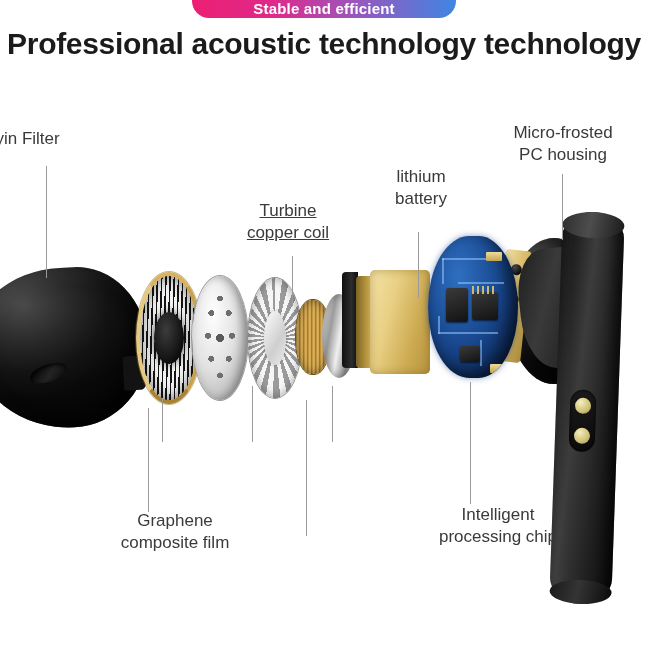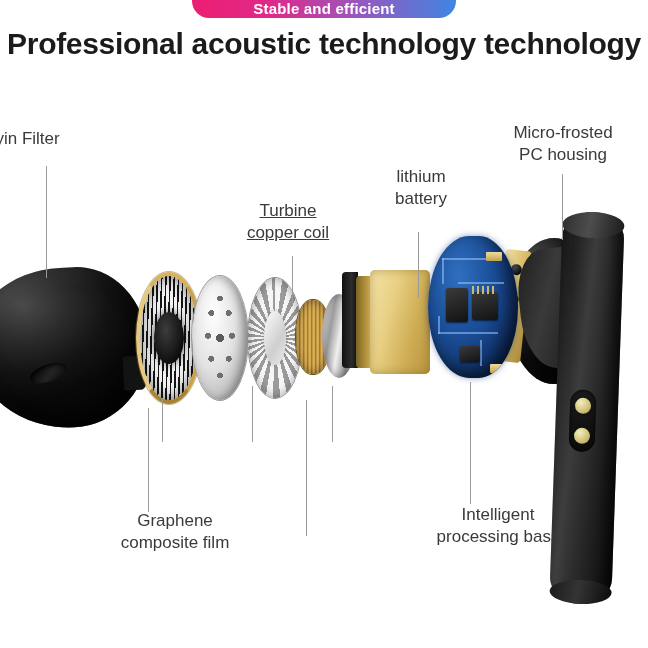--- a/index.html
+++ b/index.html
@@ -490,15 +490,15 @@
   <div class="label c" style="left:482px; top:122px; width:162px;">Micro-frosted
 PC housing</div>
 
 
 
   <div class="label c" style="left:94px; top:510px; width:162px;">Graphene
 composite film</div>
 
 
   <div class="label c" style="left:412px; top:504px; width:172px;">Intelligent
-processing bass</div>
+processing chip</div>
 
 </div>
 
 </body></html>

